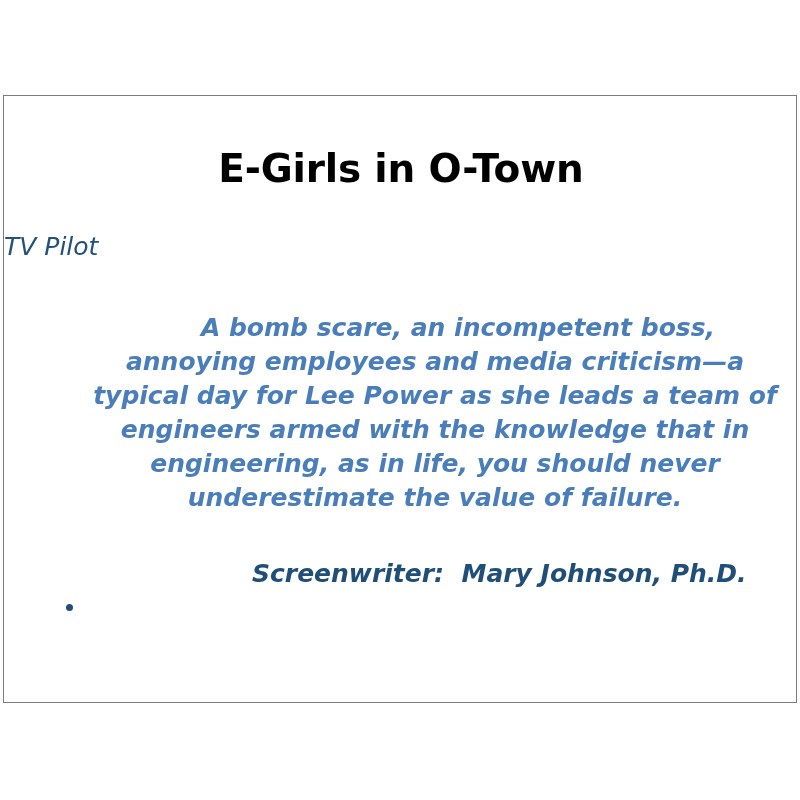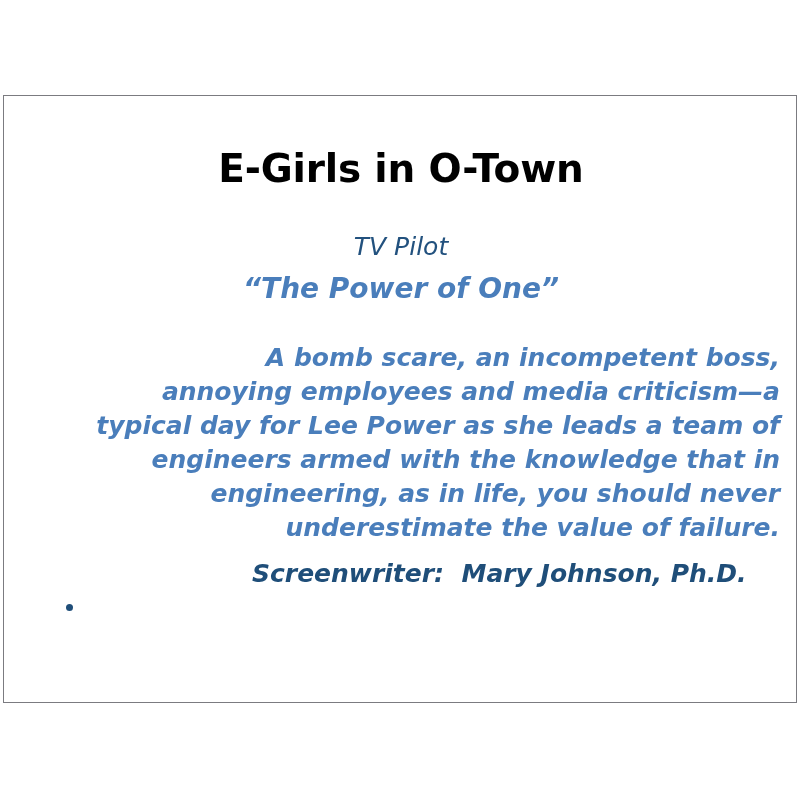--- a/index.html
+++ b/index.html
@@ -55,21 +55,20 @@
     line-height: 46px;
     color: #000000;
     letter-spacing: -0.2px;
   }
 
   .subtitle-line {
     position: absolute;
     left: 0;
     top: 135px;
     width: 794px;
-    text-align: center;
     font-family: "DejaVu Sans", sans-serif;
     font-style: italic;
     font-weight: normal;
     font-size: 25px;
     line-height: 32px;
     color: #22517e;
   }
 
   .tagline-line {
     position: absolute;
@@ -90,23 +89,22 @@
     left: 86px;
     top: 215px;
     width: 690px;
     font-family: "DejaVu Sans", sans-serif;
     font-style: italic;
     font-weight: bold;
     font-size: 25px;
     line-height: 34px;
     color: #4a7ebb;
     text-indent: 46px;
-    text-align: right;
+    text-align: center;
     white-space: normal;
-    margin-top: 30px;
   }
 
   .credit-line {
     position: absolute;
     left: 86px;
     top: 465px;
     width: 690px;
     font-family: "DejaVu Sans", sans-serif;
     font-style: italic;
     font-weight: bold;
@@ -151,21 +149,20 @@
 
 <div id="slide-canvas">
 
   <div id="slide-frame">
     <div id="slide-body">
 
       <div class="slide-title">E-Girls in O-Town</div>
 
       <div class="subtitle-line">TV Pilot</div>
 
-      <div class="tagline-line">“The Power of One”</div>
 
       <div class="synopsis">A bomb scare, an incompetent boss, annoying employees and media criticism—a typical day for Lee Power as she leads a team of engineers armed with the knowledge that in engineering, as in life, you should never underestimate the value of failure.</div>
 
       <div class="credit-line">Screenwriter:  Mary Johnson, Ph.D.</div>
 
       <div class="empty-bullet-row">
         <span class="bullet-dot"></span>
         <span class="bullet-text"></span>
       </div>
 

